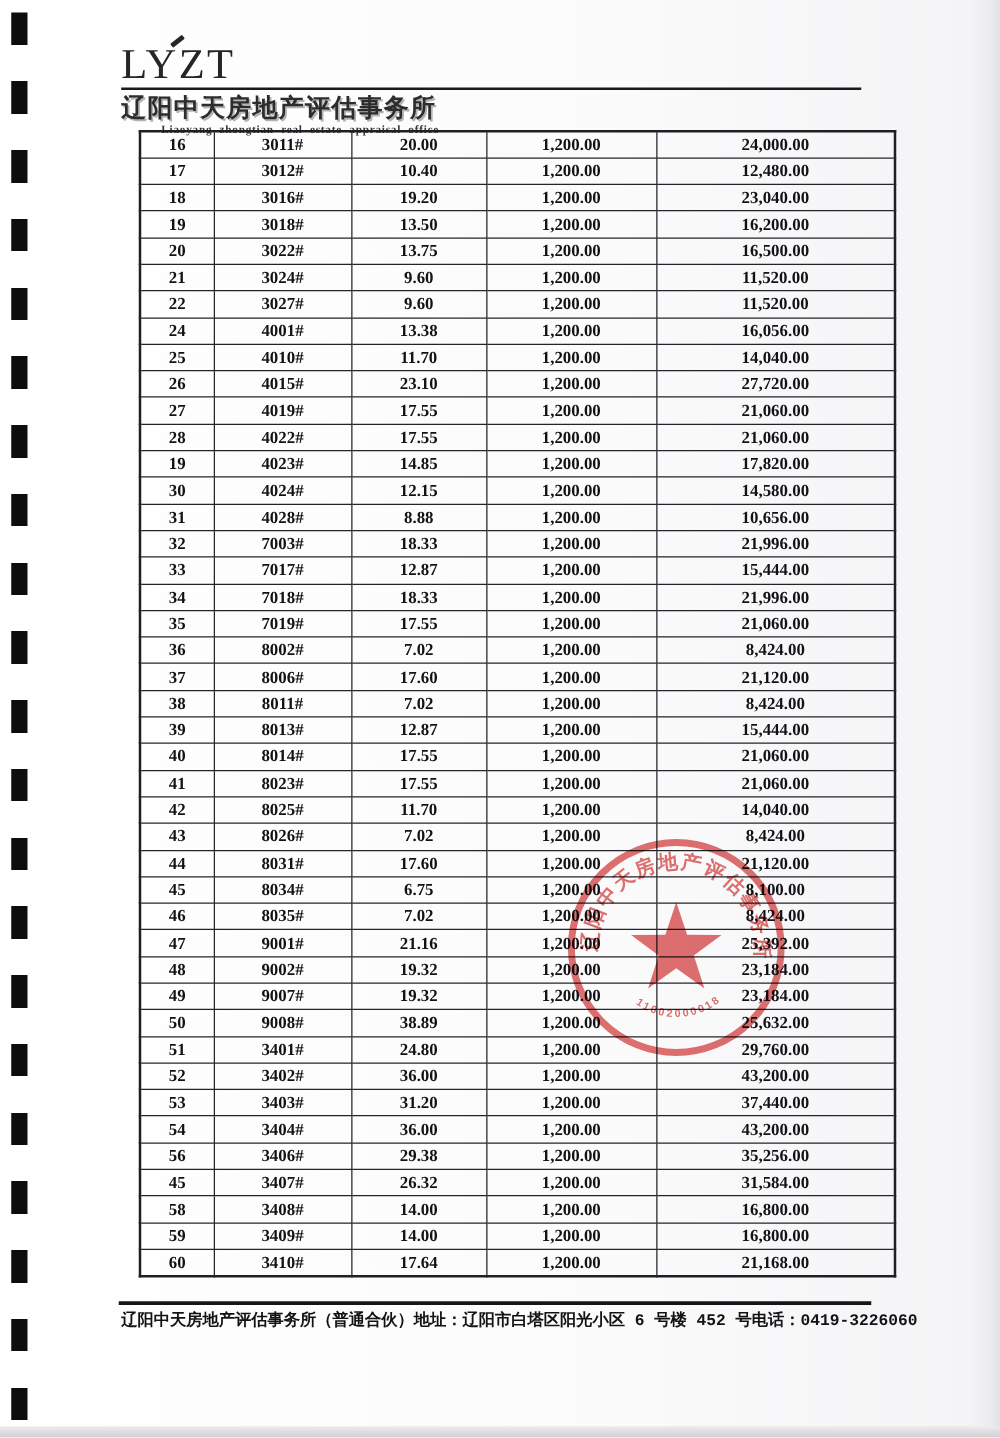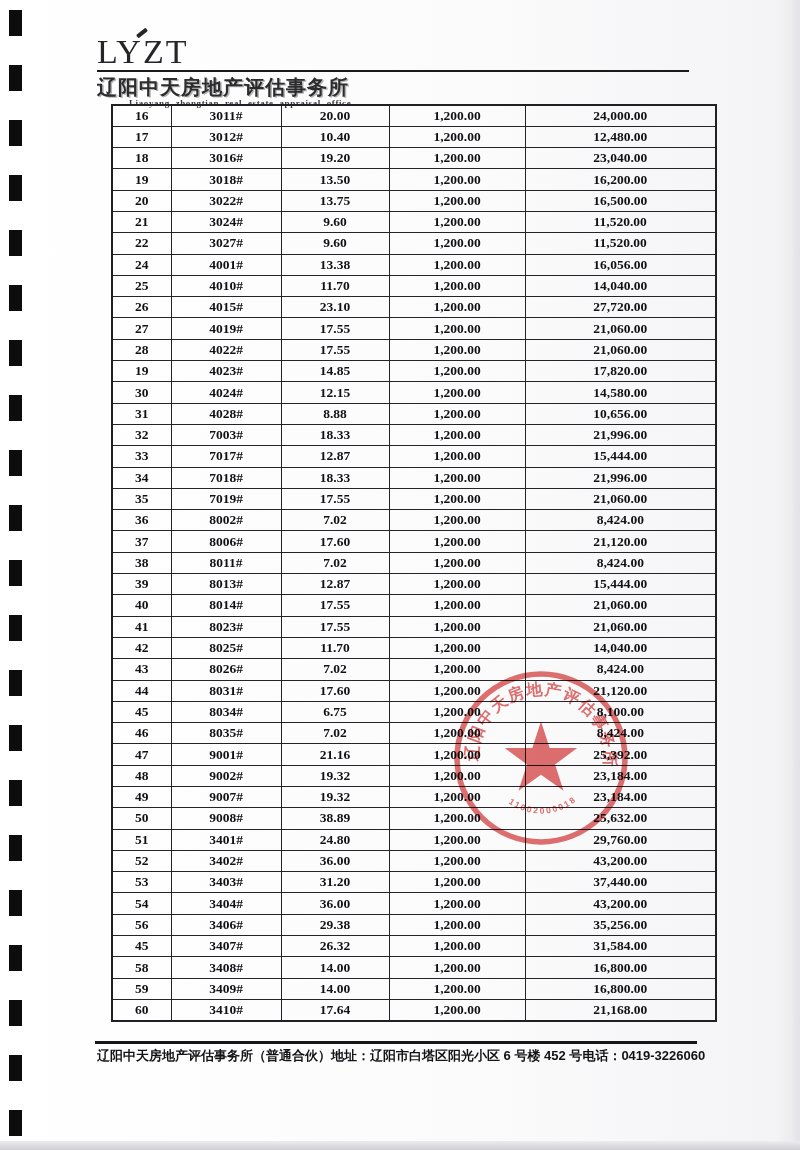--- a/index.html
+++ b/index.html
@@ -72,21 +72,21 @@
     mix-blend-mode:multiply; opacity:0.82;
   }
   
   .footer-rule {
     position:absolute; left:95px; top:1041px; width:602px; height:2.5px; background:#161618;
   }
   .footer {
     position:absolute; left:97px; top:1047px; width:600px;
     display:flex; justify-content:space-between; align-items:baseline;
     font-weight:bold; font-size:13px; color:#131316;
-    font-family:Liberation Sans, sans-serif; white-space:nowrap;
+    font-family:Liberation Mono, monospace; white-space:nowrap;
   }
 </style>
 </head>
 <body>
 
 <div class="page">
   <div class="binding-strip"></div>
 
   <div class="header">
     <div class="logo-row">

